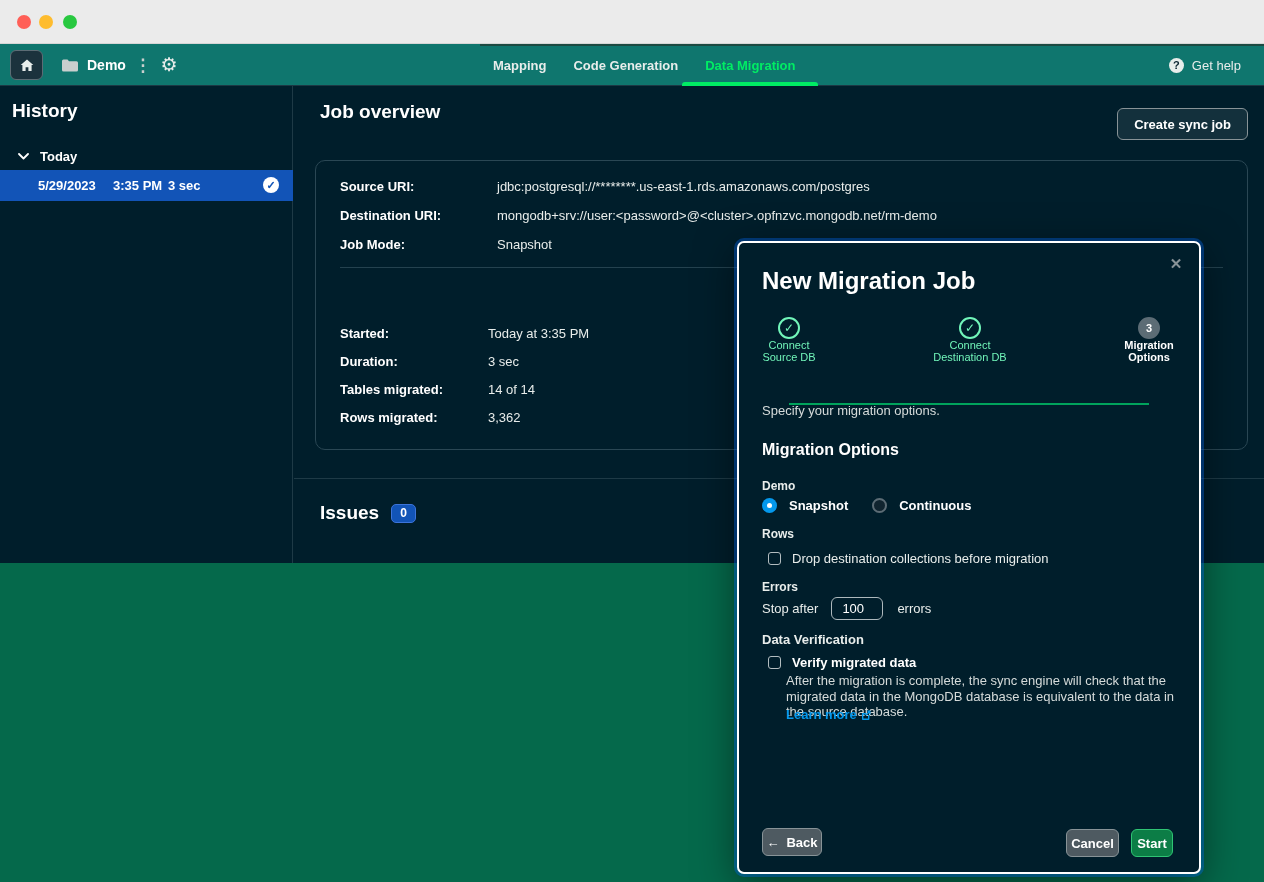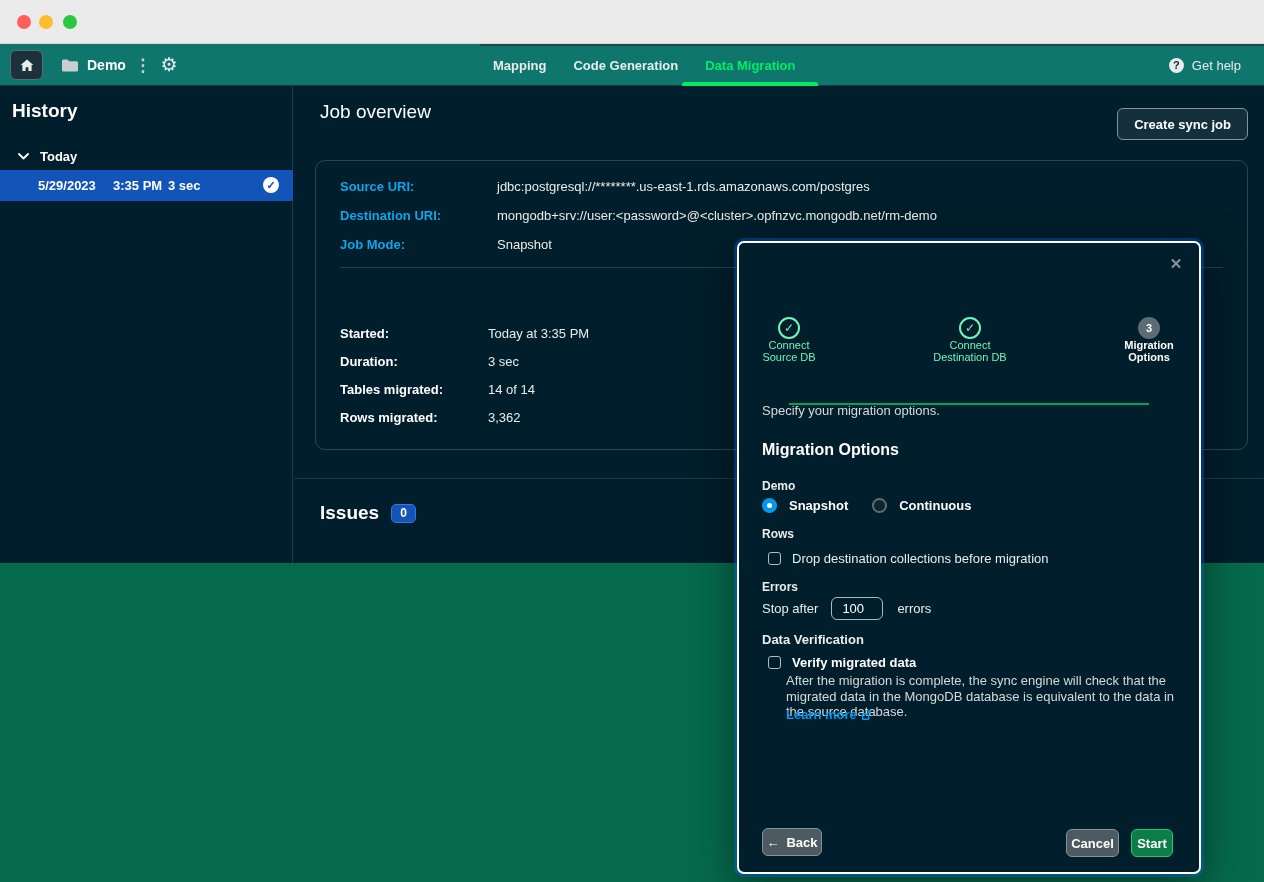--- a/index.html
+++ b/index.html
@@ -44,26 +44,26 @@
   .group-row { position:absolute; left:18px; top:60px; height:20px; display:flex; align-items:center; gap:11px; cursor:pointer; }
   .group-label { font-size:13px; font-weight:bold; color:#FFFFFF; }
   .history-row { position:absolute; left:0; top:84px; width:293px; height:31px; background:#1254B7; cursor:pointer; }
   .hr-date { position:absolute; left:38px; top:8px; font-size:13px; font-weight:bold; color:#FFFFFF; }
   .hr-time { position:absolute; left:113px; top:8px; font-size:13px; font-weight:bold; color:#FFFFFF; }
   .hr-dur  { position:absolute; left:168px; top:8px; font-size:13px; font-weight:bold; color:#FFFFFF; }
   .hr-check { position:absolute; right:14px; top:7px; width:16px; height:16px; border-radius:50%; background:#FFFFFF; color:#1254B7; display:flex; align-items:center; justify-content:center; font-size:11px; font-weight:bold; }
 
   
   .main { position:absolute; left:294px; top:0; width:970px; height:477px; }
-  .page-title { position:absolute; left:26px; top:15px; font-size:19px; font-weight:normal; color:#FFFFFF; }
+  .page-title { position:absolute; left:26px; top:15px; font-size:19px; font-weight:bold; color:#FFFFFF; }
   .create-sync { position:absolute; right:16px; top:22px; height:32px; padding:0 16px; background:#13303C; border:1px solid #889397; border-radius:6px; color:#FFFFFF; font-size:13px; font-weight:bold; font-family:inherit; cursor:pointer;margin-left:18px; }
 
   .card { position:absolute; left:21px; top:74px; width:933px; height:290px; border:1px solid #2A4754; border-radius:10px; }
   .kv-row { position:absolute; left:24px; right:24px; height:16px; }
-  .kv-label { position:absolute; left:0; font-size:13px; font-weight:bold; color:#0ea5e9; }
+  .kv-label { position:absolute; left:0; font-size:13px; font-weight:bold; color:#ffffff; }
   .kv-value { position:absolute; left:157px; font-size:13px; color:#E8EDEB; }
   .card-divider { position:absolute; left:24px; right:24px; top:106px; height:1px; background:#24424F; }
   .stage-head { position:absolute; left:24px; top:128px; height:20px; display:flex; align-items:center; gap:10px; cursor:pointer; }
   .stage-label { font-size:13px; font-weight:bold; color:#FFFFFF; }
   .badge-completed { font-size:11px; font-weight:bold; letter-spacing:0.8px; color:#00ED64; background:#023430; border:1px solid #00684A; border-radius:5px; padding:2px 9px 2px 9px; }
   .stat-row { position:absolute; left:24px; right:24px; height:16px; }
   .stat-label { position:absolute; left:0; font-size:13px; font-weight:bold; color:#FFFFFF; }
   .stat-value { position:absolute; left:148px; font-size:13px; color:#E8EDEB; }
 
   .main-divider { position:absolute; left:0; right:0; top:392px; height:1px; background:#1E3A46; }
@@ -228,20 +228,21 @@
 
     <div class="issues-row">
       <span class="issues-title">Issues</span>
       <span class="issues-badge">0</span>
     </div>
   </div>
 </div>
 
 <div class="modal">
   <div class="modal-close">✕</div>
+  <div class="modal-title">New Migration Job</div>
 
   <div class="stepper">
     <div class="step-line"></div>
     <div class="step done step-1">
       <div class="step-circle">✓</div>
       <div class="step-label">
         <div>Connect</div>
         <div>Source DB</div>
       </div>
     </div>

